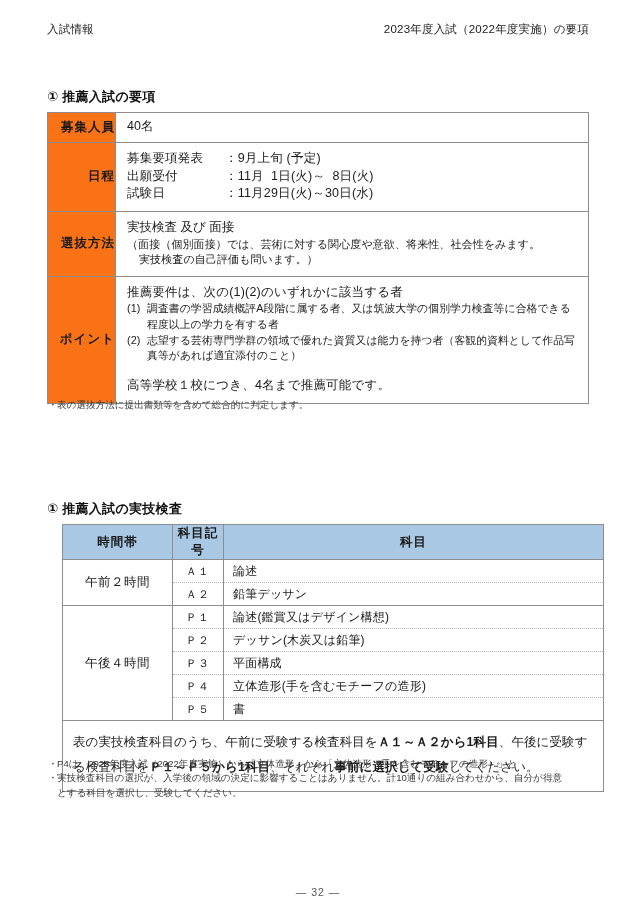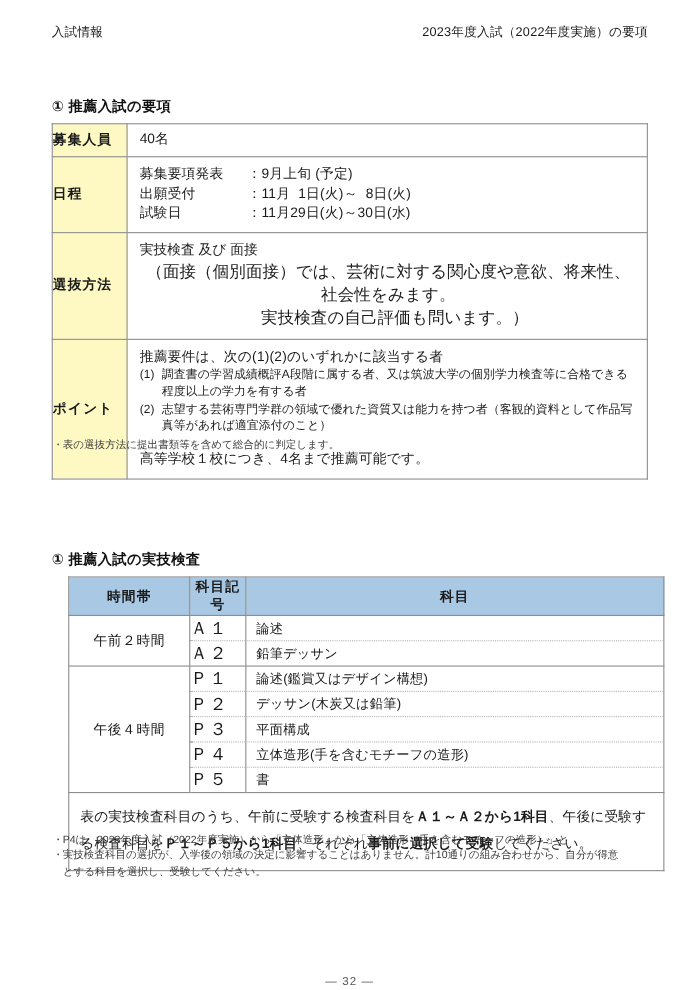--- a/index.html
+++ b/index.html
@@ -65,48 +65,47 @@
     color: #1a1a1a;
   }
 
   
   #table-admission {
     left: 47px;
     top: 112px;
     width: 542px;
   }
   #table-admission td.label {
-    background: #fef9c3;
+    background: #f97316;
     font-weight: bold;
     font-size: 12.5px;
-    text-align: left;
+    text-align: right;
     letter-spacing: 1px;
     width: 68px;
   }
   #table-admission td.body {
     background: #ffffff;
     padding: 7px 9px 8px 11px;
     font-size: 12.5px;
     line-height: 1.42;
   }
   #table-admission td.body.tight {
     padding-top: 5px;
     padding-bottom: 6px;
   }
   .sched-line {
     display: flex;
     white-space: pre;
     letter-spacing: .2px;
   }
   .sched-line .k { width: 98px; flex: none; }
   .sub-line {
-    font-size: 15px;
+    font-size: 11px;
     line-height: 1.4;
     letter-spacing: .1px;
-    text-align: center;
   }
   .indent-1 { padding-left: 12px; }
   .point-head {
     font-size: 12.5px;
     letter-spacing: .2px;
   }
   .point-item {
     font-size: 10.8px;
     line-height: 1.45;
     display: flex;
@@ -149,22 +148,22 @@
     text-align: center;
     height: 21px;
     letter-spacing: 1px;
   }
   #table-exam td.slot {
     text-align: center;
     font-size: 12.5px;
     letter-spacing: .5px;
   }
   #table-exam td.code {
-    text-align: left;
-    font-size: 16px;
+    text-align: center;
+    font-size: 11px;
     letter-spacing: 1.2px;
     height: 22px;
     border-top: 1px dotted #b4b4b4;
     border-bottom: 1px dotted #b4b4b4;
   }
   #table-exam td.subj {
     font-size: 12px;
     padding-left: 9px;
     letter-spacing: .2px;
     border-top: 1px dotted #b4b4b4;

